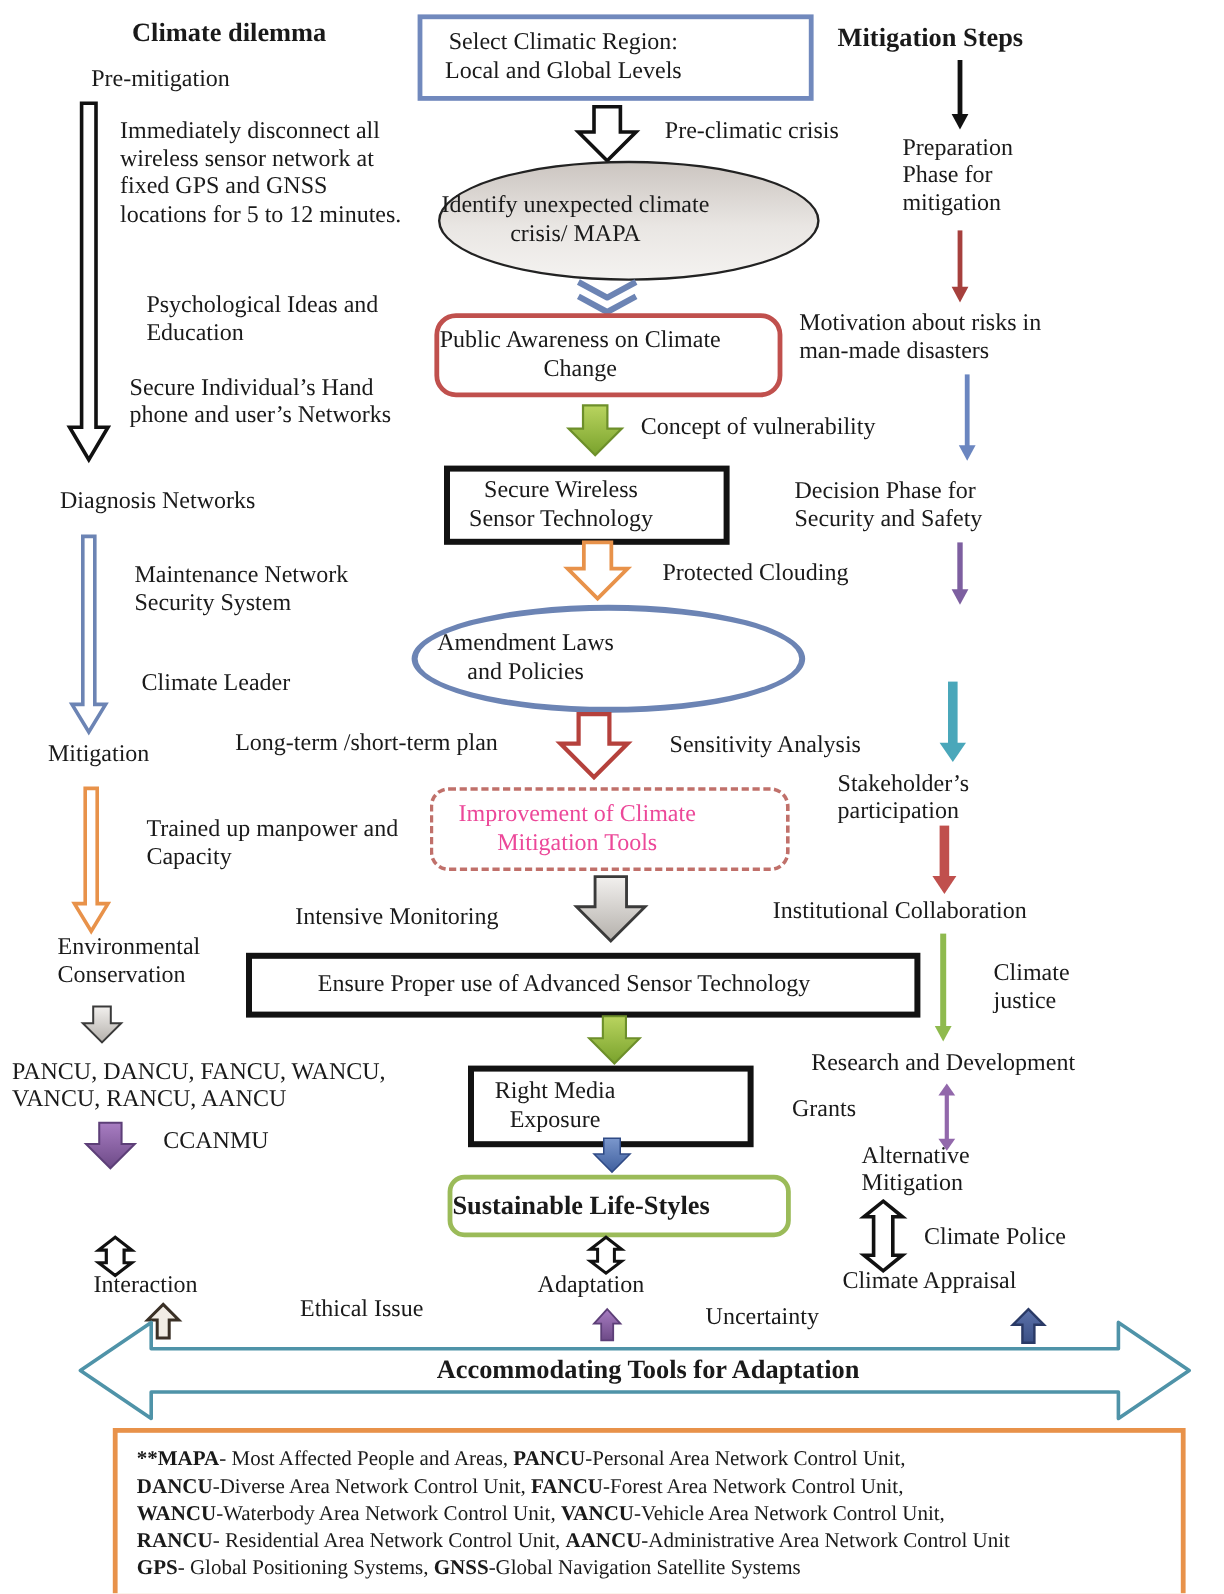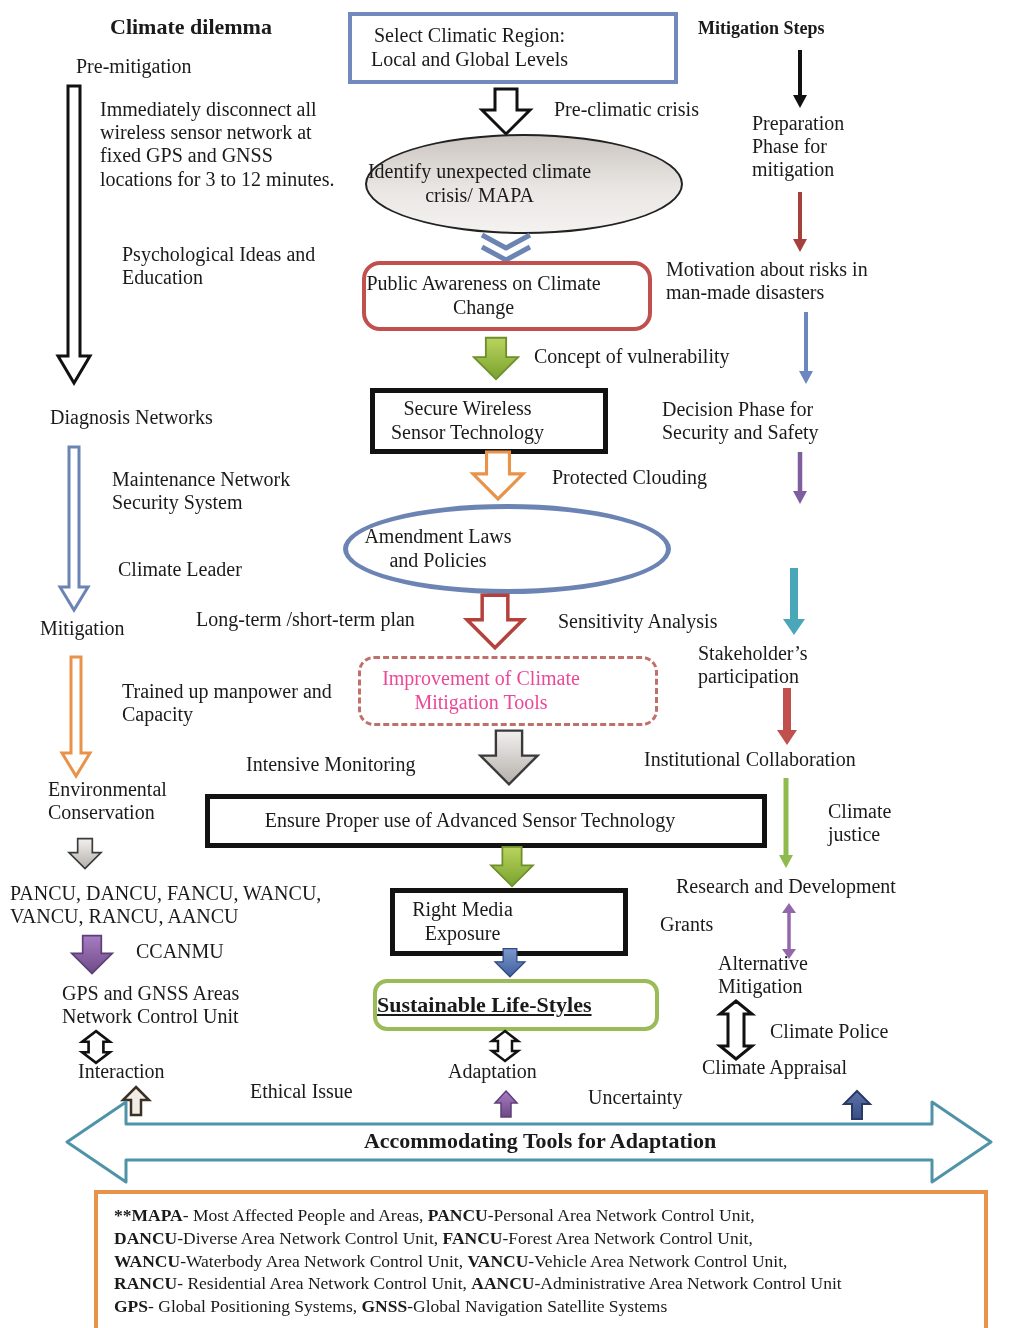--- a/index.html
+++ b/index.html
@@ -10,21 +10,21 @@
   .lbl{position:absolute;font-size:20px;line-height:1.16;}
   .lbl.bold{font-weight:bold;}
   .lbl.left{text-align:left;}
   .box{position:absolute;display:flex;align-items:center;justify-content:flex-start;
        text-align:center;font-size:20px;line-height:1.18;background:#fff;}
   .box .inner{display:block;}
   .blue-box{border:4px solid #7189bd;}
   .red-round{border:4px solid #c0504d;border-radius:18px;}
   .black-box{border:5px solid #121212;}
   .dashed-box{border:3px dashed #c0706a;border-radius:16px;color:#ec4899;}
-  .green-round{border:4px solid #9bbb59;border-radius:14px;font-weight:bold;font-size:22px;text-decoration:underline;}
+  .green-round{border:4px solid #9bbb59;border-radius:14px;font-weight:bold;font-size:22px;}
   .gray-ellipse{border:2px solid #222;border-radius:50%;
        background:linear-gradient(180deg,#ccc6c1 0%,#e9e6e3 55%,#f4f2f0 100%);}
   .blue-ellipse{border:5px solid #6c84b4;border-radius:50%;background:#fff;}
   .legend-box{position:absolute;border:4px solid #e8924a;background:#fff;
        padding:10px 16px;font-size:17.5px;line-height:1.3;}
   .legend-line{white-space:nowrap;}
   .b{font-weight:bold;}
   svg{position:absolute;overflow:visible;}
   .acc-text{position:absolute;font-weight:bold;font-size:22px;text-align:center;}
 </style>
@@ -53,21 +53,21 @@
       </linearGradient>
       <linearGradient id="gradNavy" x1="0" y1="0" x2="0" y2="1">
         <stop offset="0" stop-color="#5c72aa"></stop>
           <stop offset="1" stop-color="#3a4f85"></stop>
       </linearGradient>
     </defs>
   </svg>
 
   <div class="lbl bold" style="left:110px;top:14px;width:200px;font-size:22px;">Climate dilemma</div>
   <div class="lbl" style="left:76px;top:55px;width:155px;">Pre-mitigation</div>
-  <div class="lbl bold" style="left:698px;top:18px;width:185px;font-size:18px;">Mitigation Steps</div>
+  <div class="lbl bold" style="left:698px;top:18px;width:185px;font-size:22px;">Mitigation Steps</div>
 
   <div class="box blue-box" style="left:348px;top:12px;width:322px;height:64px;">
     <span class="inner" style="width:235px;">Select Climatic Region: Local and Global Levels</span>
   </div>
 
   <svg style="left:480px;top:88px;" width="52" height="48" viewBox="0 0 52 48">
     <polygon points="15,1 37,1 37,22 50,22 26,46 2,22 15,22" fill="#fff" stroke="#111" stroke-width="3"></polygon>
   </svg>
   <div class="lbl" style="left:554px;top:98px;width:185px;">Pre-climatic crisis</div>
 
@@ -143,22 +143,23 @@
   <div class="lbl" style="left:448px;top:1060px;width:160px;">Adaptation</div>
 
   <svg style="left:494px;top:1090px;" width="24" height="28" viewBox="0 0 24 28">
     <polygon points="12,1 23,13 17,13 17,27 7,27 7,13 1,13" fill="url(#gradPurple)" stroke="#5d3f78" stroke-width="1.5"></polygon>
   </svg>
   <div class="lbl" style="left:588px;top:1086px;width:130px;">Uncertainty</div>
 
   <svg style="left:56px;top:85px;" width="36" height="300" viewBox="0 0 36 300">
     <polygon points="12,1 24,1 24,271 34,271 18,298 2,271 12,271" fill="#fff" stroke="#111" stroke-width="3"></polygon>
   </svg>
-  <div class="lbl" style="left:100px;top:98px;width:248px;">Immediately disconnect all wireless sensor network at fixed GPS and GNSS locations for 3 to 12 minutes.</div>
+  <div class="lbl" style="left:100px;top:98px;width:248px;">Immediately disconnect all wireless sensor network at fixed GPS and GNSS locations for 5 to 12 minutes.</div>
   <div class="lbl" style="left:122px;top:243px;width:218px;">Psychological Ideas and Education</div>
+  <div class="lbl" style="left:108px;top:312px;width:245px;">Secure Individual’s Hand phone and user’s Networks</div>
   <div class="lbl" style="left:50px;top:406px;width:215px;">Diagnosis Networks</div>
 
   <svg style="left:58px;top:446px;" width="32" height="166" viewBox="0 0 32 166">
     <polygon points="11,1 21,1 21,141 30,141 16,164 2,141 11,141" fill="#fff" stroke="#6c84b4" stroke-width="3"></polygon>
   </svg>
   <div class="lbl" style="left:112px;top:468px;width:185px;">Maintenance Network Security System</div>
   <div class="lbl" style="left:118px;top:558px;width:165px;">Climate Leader</div>
   <div class="lbl" style="left:40px;top:617px;width:135px;">Mitigation</div>
 
   <svg style="left:60px;top:656px;" width="32" height="122" viewBox="0 0 32 122">
@@ -170,21 +171,20 @@
   <svg style="left:62px;top:838px;" width="46" height="32" viewBox="0 0 52 48">
     <polygon points="15,1 37,1 37,22 50,22 26,46 2,22 15,22" fill="url(#gradGray)" stroke="#3a3a3a" stroke-width="2.5"></polygon>
   </svg>
 
   <div class="lbl left" style="left:10px;top:882px;width:372px;">PANCU, DANCU, FANCU, WANCU, VANCU, RANCU, AANCU</div>
 
   <svg style="left:70px;top:932px;" width="44" height="46" viewBox="0 0 52 48">
     <polygon points="15,1 37,1 37,22 50,22 26,46 2,22 15,22" fill="url(#gradPurple)" stroke="#5d3f78" stroke-width="2"></polygon>
   </svg>
   <div class="lbl" style="left:136px;top:940px;width:125px;">CCANMU</div>
-  <div class="lbl" style="left:62px;top:982px;width:228px;">GPS and GNSS Areas Network Control Unit</div>
 
   <svg style="left:78px;top:1030px;" width="36" height="34" viewBox="0 0 34 32">
     <polygon points="17,1 30,11 24,11 24,21 30,21 17,31 4,21 10,21 10,11 4,11" fill="#fff" stroke="#111" stroke-width="2.5"></polygon>
   </svg>
   <div class="lbl" style="left:78px;top:1060px;width:115px;">Interaction</div>
 
   <svg style="left:122px;top:1086px;" width="28" height="30" viewBox="0 0 28 30">
     <polygon points="14,1 27,14 19,14 19,29 9,29 9,14 1,14" fill="#f1ece5" stroke="#3a3026" stroke-width="2.5"></polygon>
   </svg>
   <div class="lbl" style="left:250px;top:1080px;width:135px;">Ethical Issue</div>

